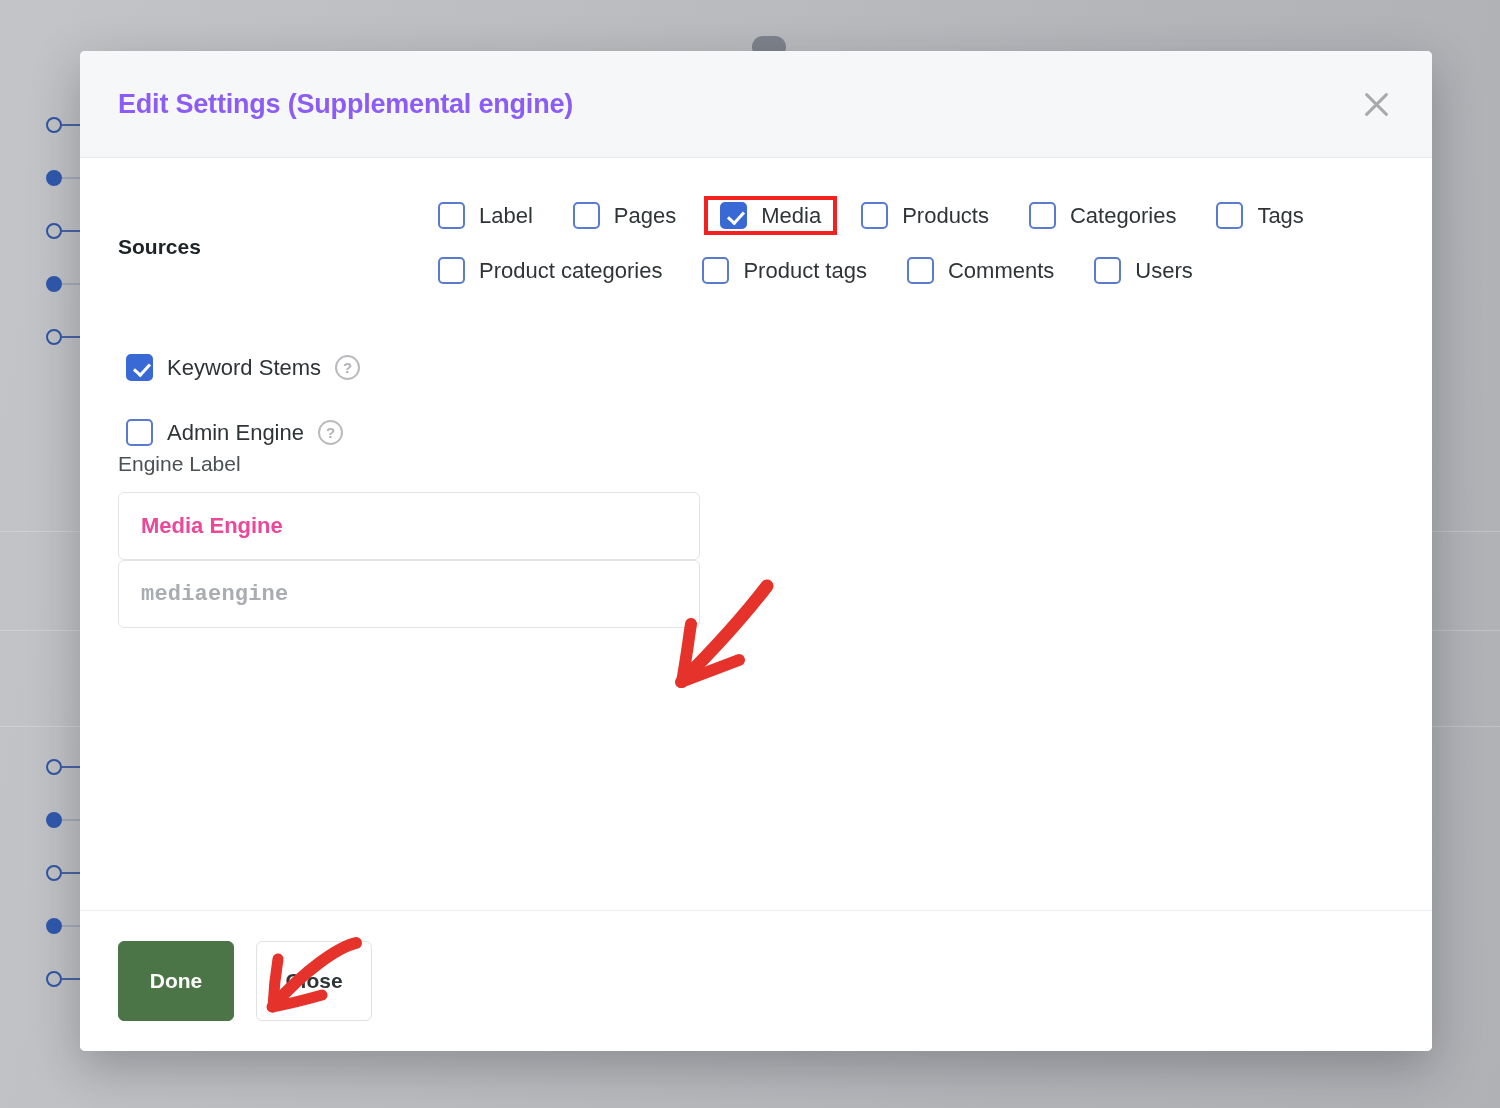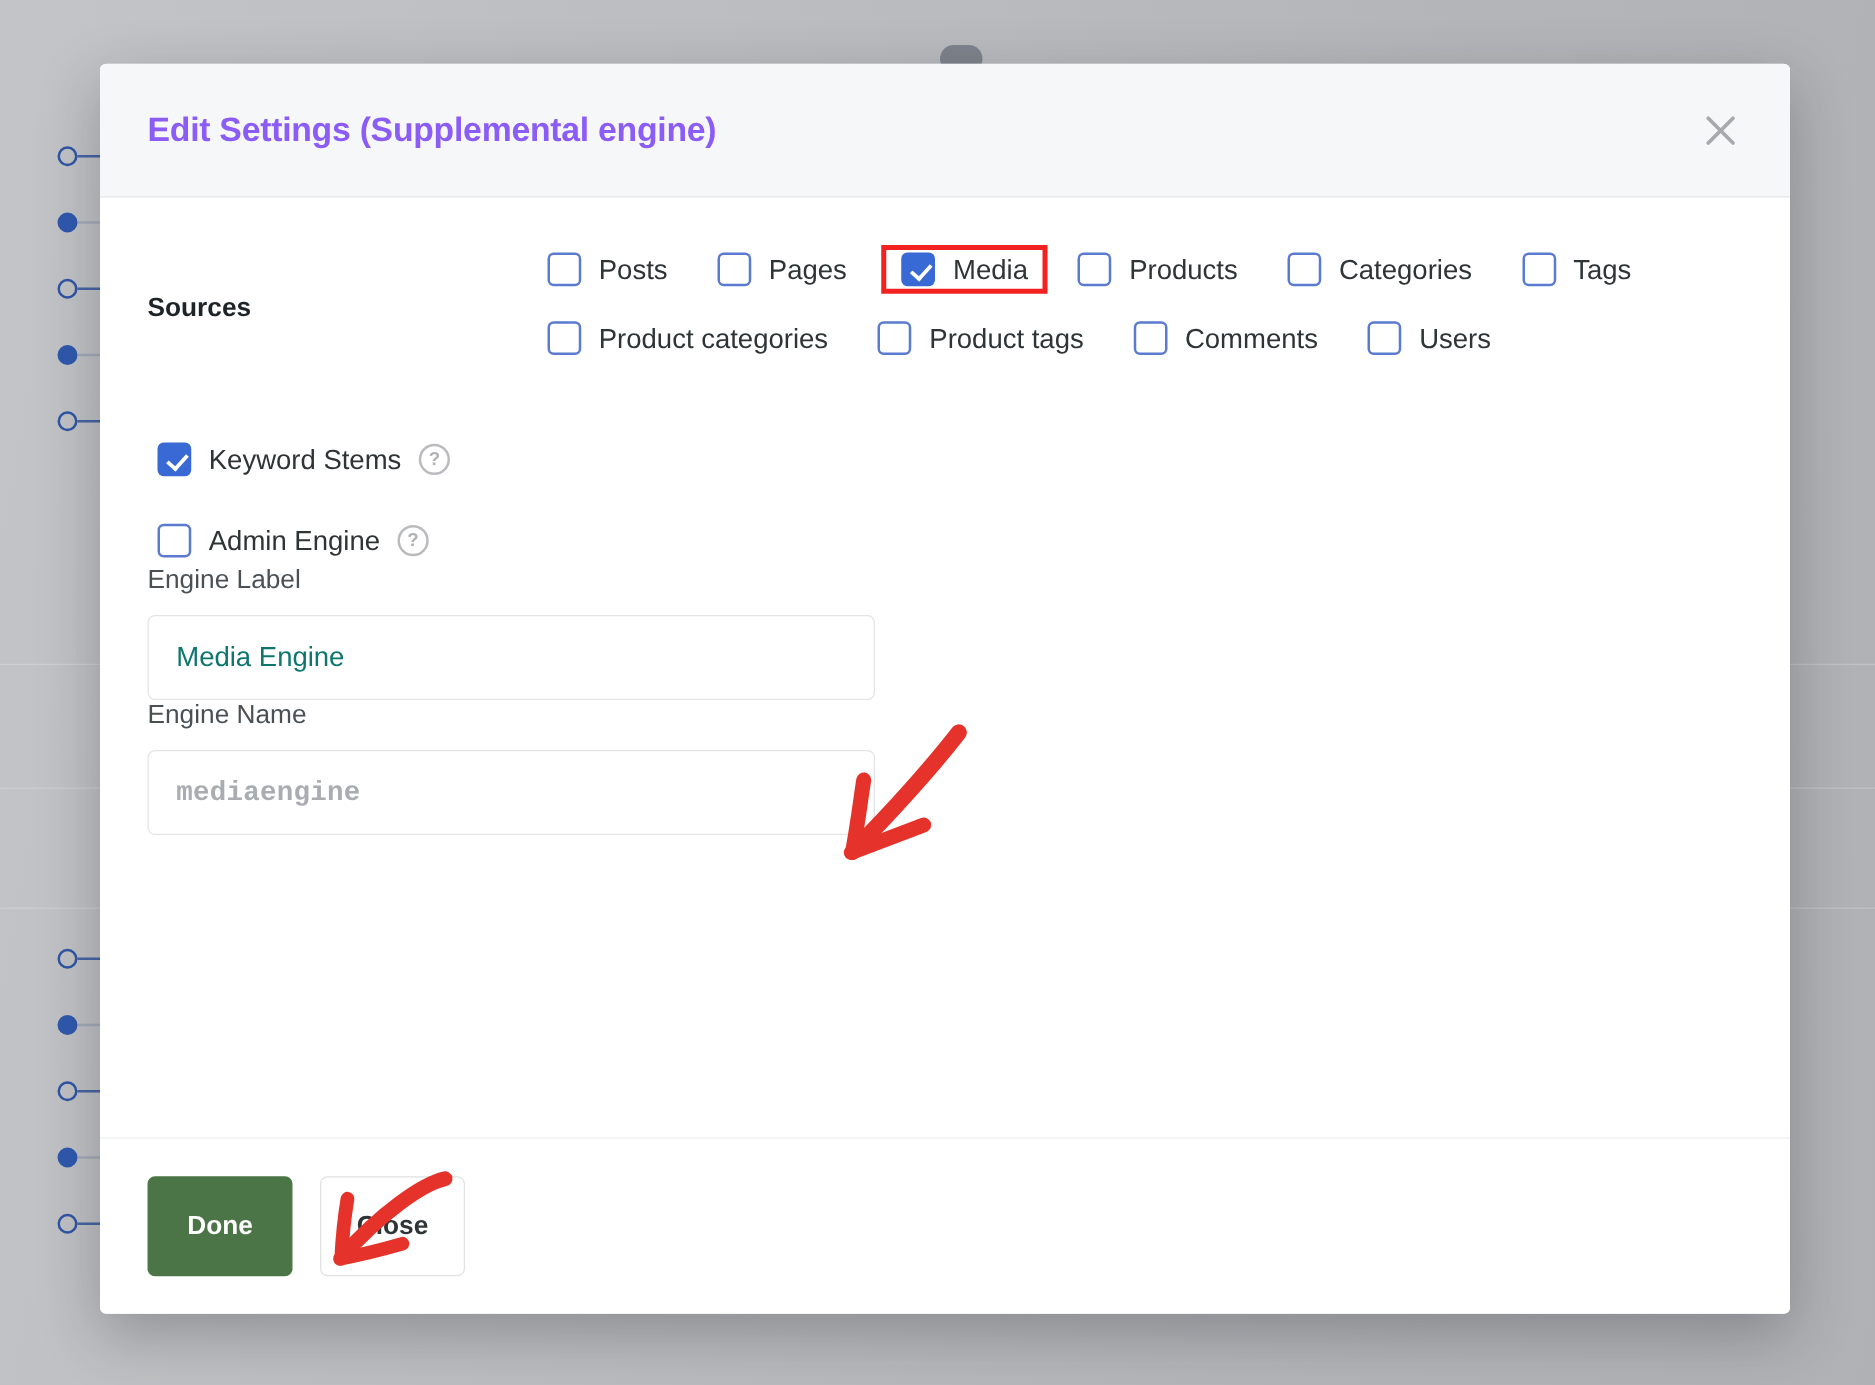--- a/index.html
+++ b/index.html
@@ -202,22 +202,22 @@
   .text-input {
     width: 582px;
     height: 68px;
     border: 1px solid #e2e4e6;
     border-radius: 6px;
     background: #fff;
     display: flex;
     align-items: center;
     padding: 0 22px;
     font-size: 22px;
-    color: #0f766e;
-    font-weight: normal;
+    color: #ec4899;
+    font-weight: bold;
     cursor: text;
   }
   .text-input.placeholder {
     font-family: "Liberation Mono", monospace;
     color: #a9adb1;
     font-weight: bold;
     letter-spacing: 0.2px;
   }
 
   #delete-btn {
@@ -340,21 +340,21 @@
   </div>
 
   <div id="modal-body">
 
     <div class="row">
       <div class="row-label">Sources</div>
       <div class="row-field">
         <div class="cb-line" id="sources-row1">
             <div class="cb">
               <div class="box"></div>
-              <span class="cb-label">Posts</span>
+              <span class="cb-label">Label</span>
             </div>
             <div class="cb">
               <div class="box"></div>
               <span class="cb-label">Pages</span>
             </div>
             <div class="cb highlighted">
               <div class="box checked"></div>
               <span class="cb-label">Media</span>
             </div>
             <div class="cb">
@@ -410,21 +410,20 @@
               </div>
             </div>
           </div>
 
         <div class="field-group">
           <div class="field-label">Engine Label</div>
           <div class="text-input" id="engine-label-input">Media Engine</div>
         </div>
 
         <div class="field-group">
-          <div class="field-label">Engine Name</div>
           <div class="text-input placeholder" id="engine-name-input">mediaengine</div>
         </div>
 
       </div>
     </div>
 
     <button id="delete-btn">Delete Engine</button>
 
     <svg class="annotation" id="arrow-label" width="130" height="118" viewBox="0 0 130 118">
       <path d="M112 10 C 92 36, 58 74, 28 104" stroke="#e5322a" stroke-width="13" stroke-linecap="round" fill="none"></path>

